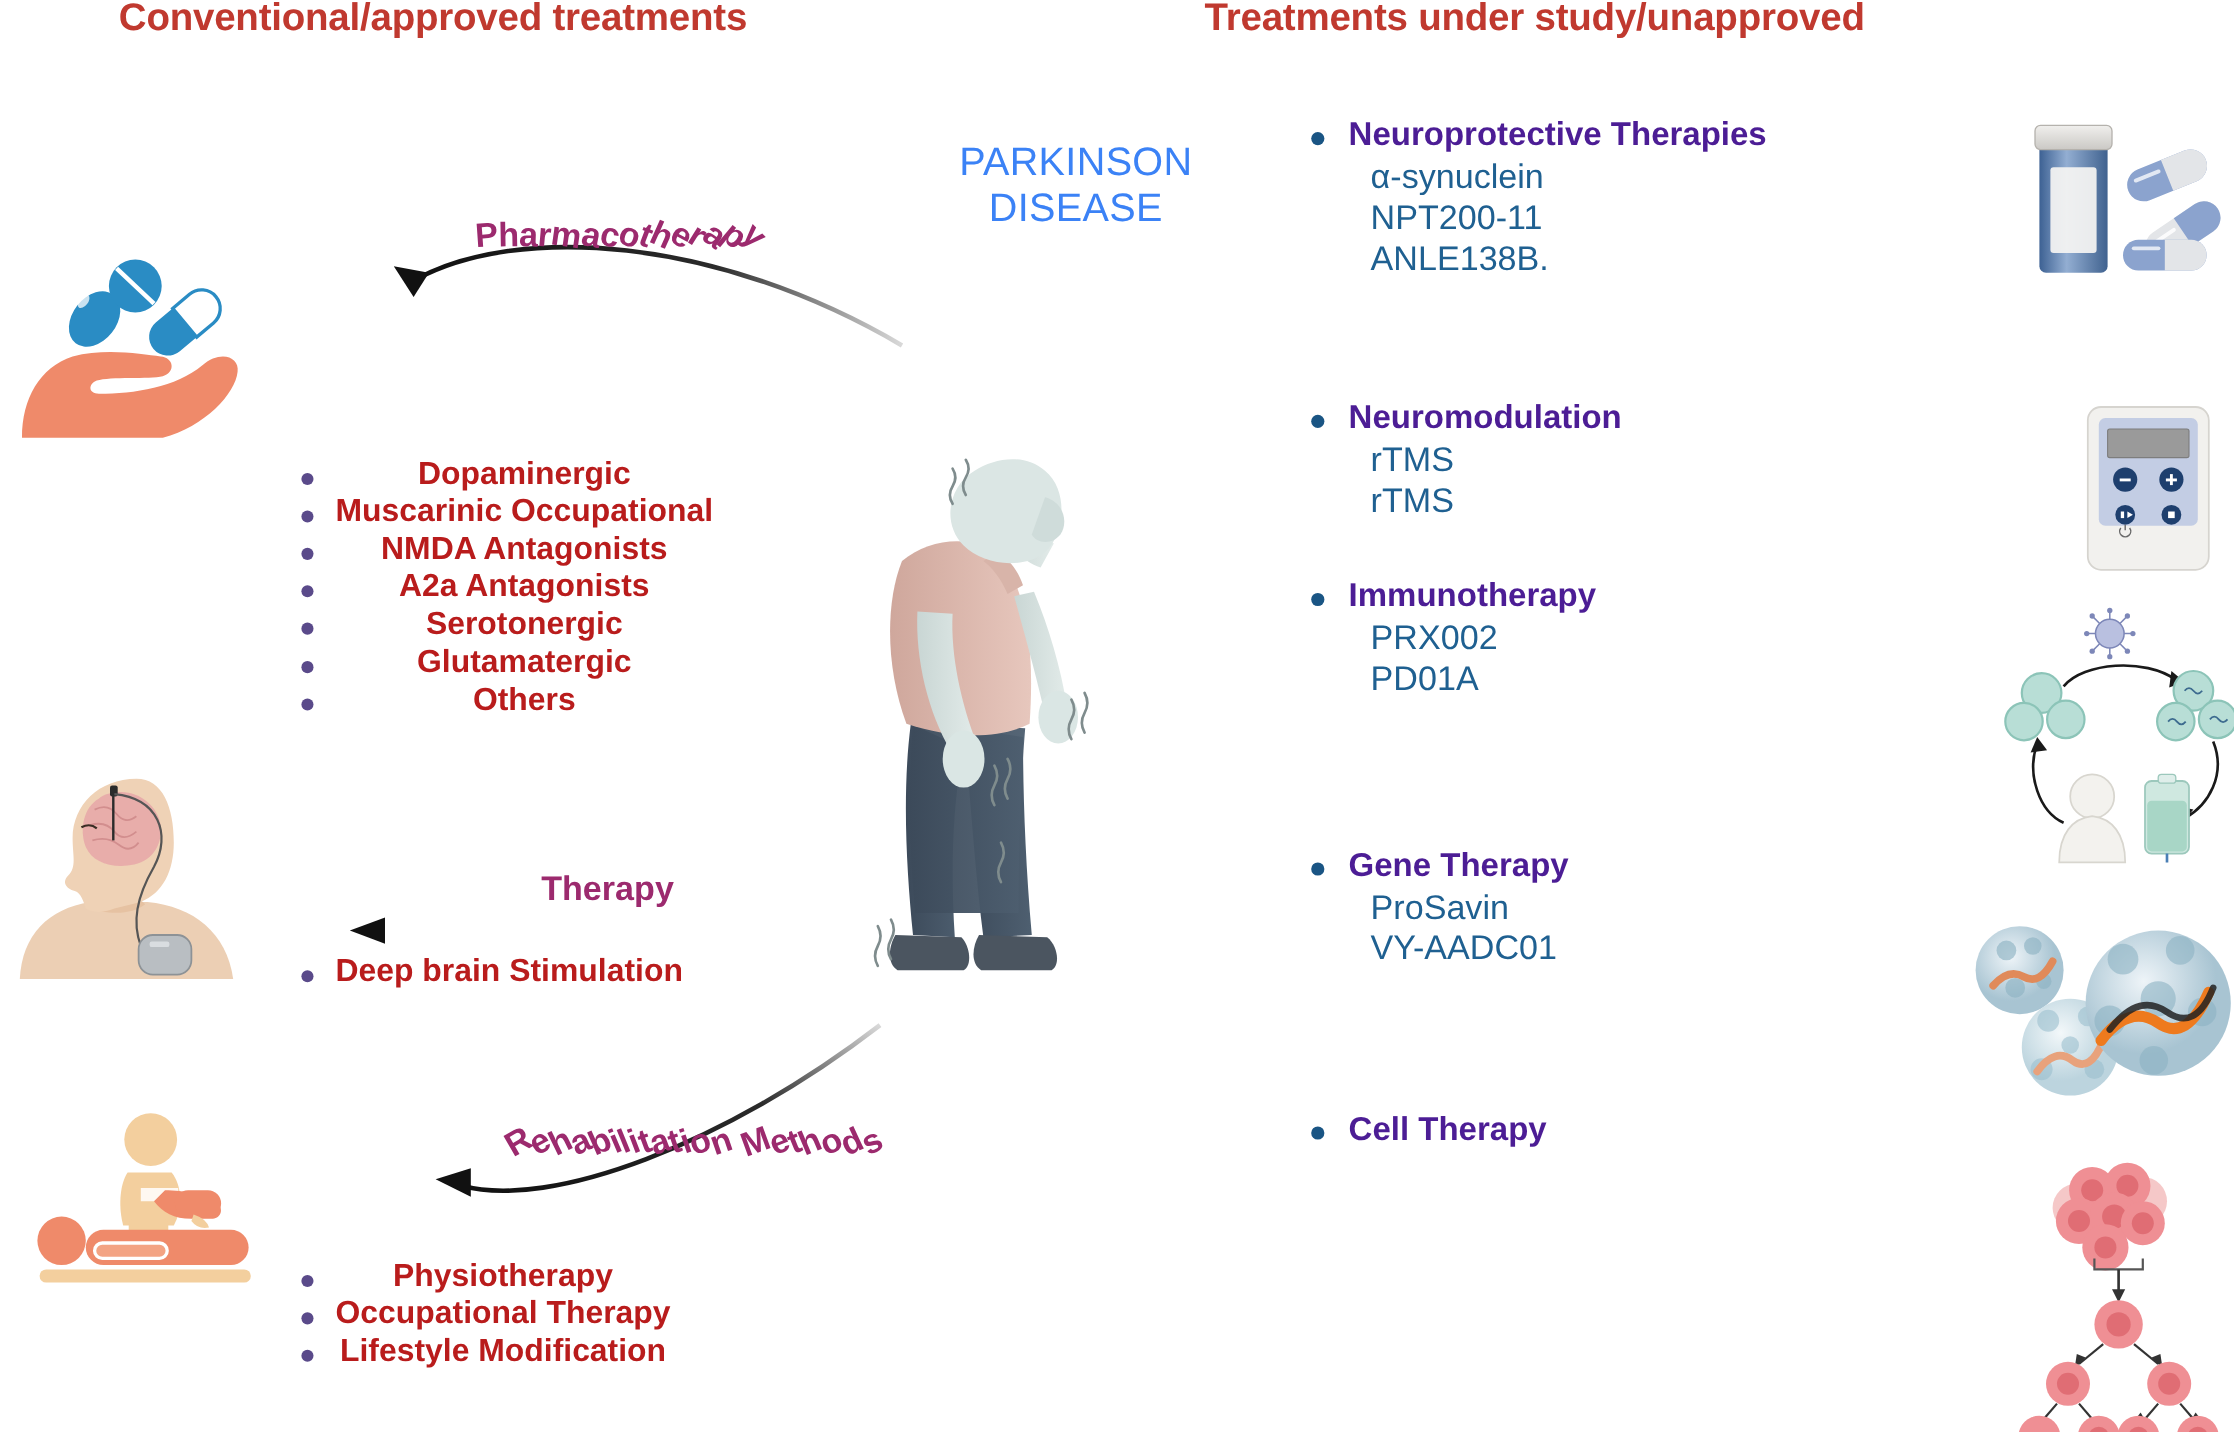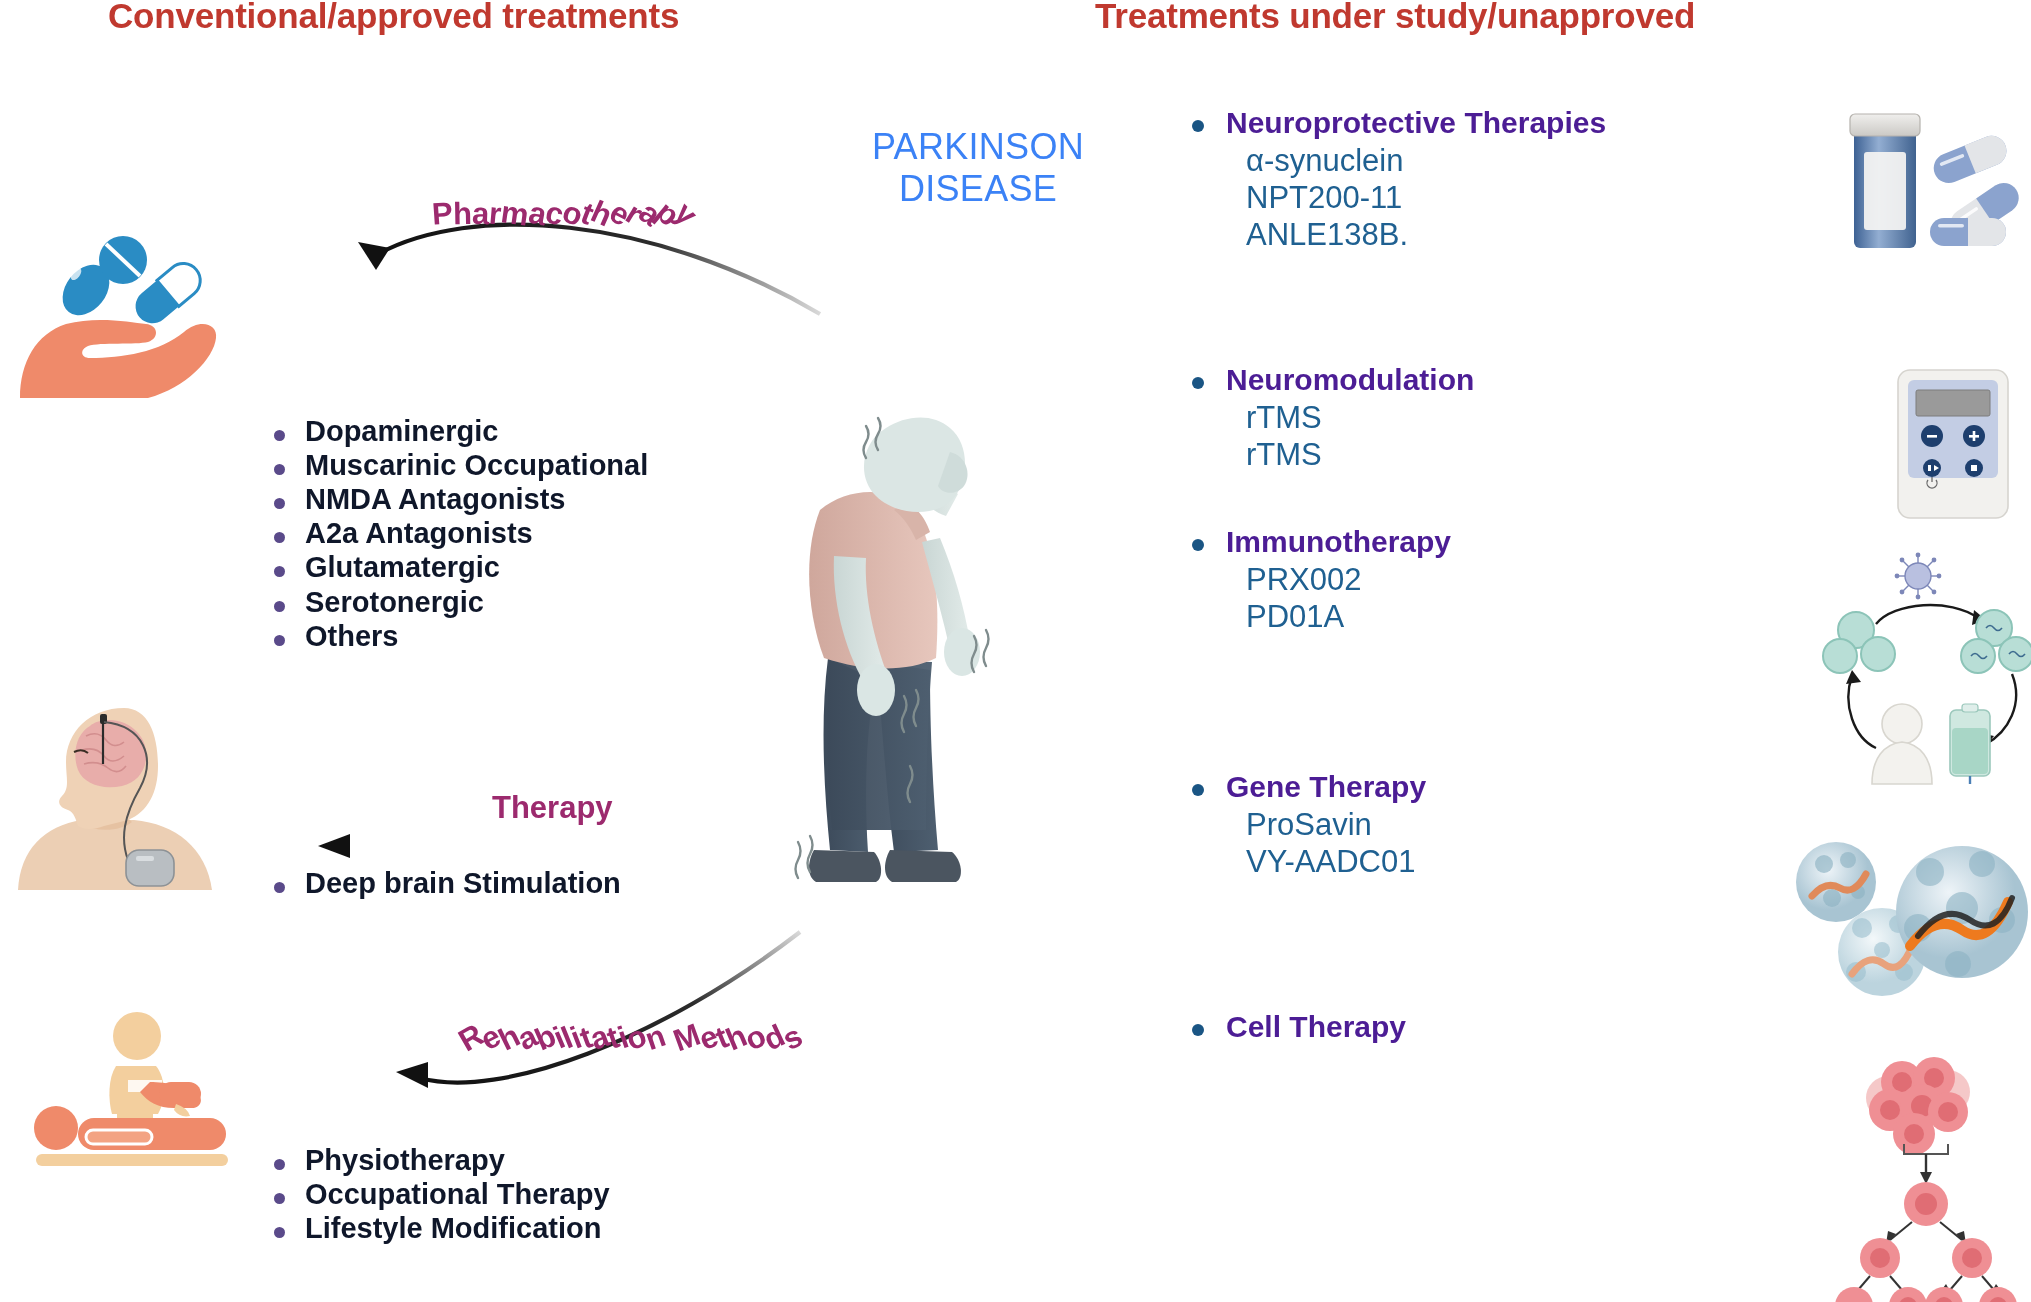--- a/index.html
+++ b/index.html
@@ -19,21 +19,21 @@
   #header-right{left:1095px;top:-4px;}
 
   
   #pd-title{
     left:838px;top:126px;width:280px;text-align:center;
     font-size:36px;font-weight:normal;color:#3b82f6;line-height:1.16;
     letter-spacing:0.3px;
   }
 
   
-  .plist{list-style:none;margin:0;padding:0;color:#0f172a;}
+  .plist{list-style:none;margin:0;padding:0;color:#b91c1c;text-align:center;}
   .plist li{
     font-size:29px;font-weight:bold;line-height:1.09;
     position:relative;padding-left:43px;margin-bottom:4px;white-space:nowrap;
   }
   .plist li:before{
     content:"";position:absolute;left:12px;top:14px;
     width:11px;height:11px;border-radius:50%;background:#5a4a8a;
   }
   #drug-list{left:262px;top:416px;}
   #drug-list li{margin-bottom:2.5px;}
@@ -258,22 +258,22 @@
 
     <rect x="20" y="158" width="192" height="12" rx="6" fill="#f3cf9e"></rect>
   </svg>
 </div>
 
 <ul class="abs plist" id="drug-list">
   <li>Dopaminergic</li>
   <li>Muscarinic Occupational</li>
   <li>NMDA Antagonists</li>
   <li>A2a Antagonists</li>
+  <li>Serotonergic</li>
   <li>Glutamatergic</li>
-  <li>Serotonergic</li>
   <li>Others</li>
 </ul>
 
 <ul class="abs plist" id="dbs-list">
   <li>Deep brain Stimulation</li>
 </ul>
 
 <ul class="abs plist" id="rehab-list">
   <li>Physiotherapy</li>
   <li>Occupational Therapy</li>

